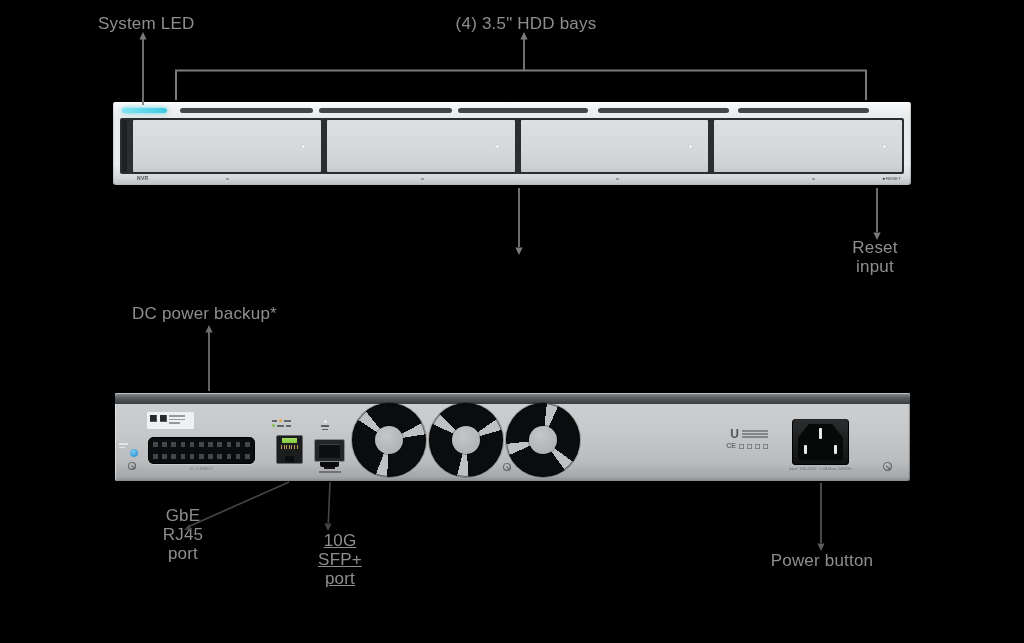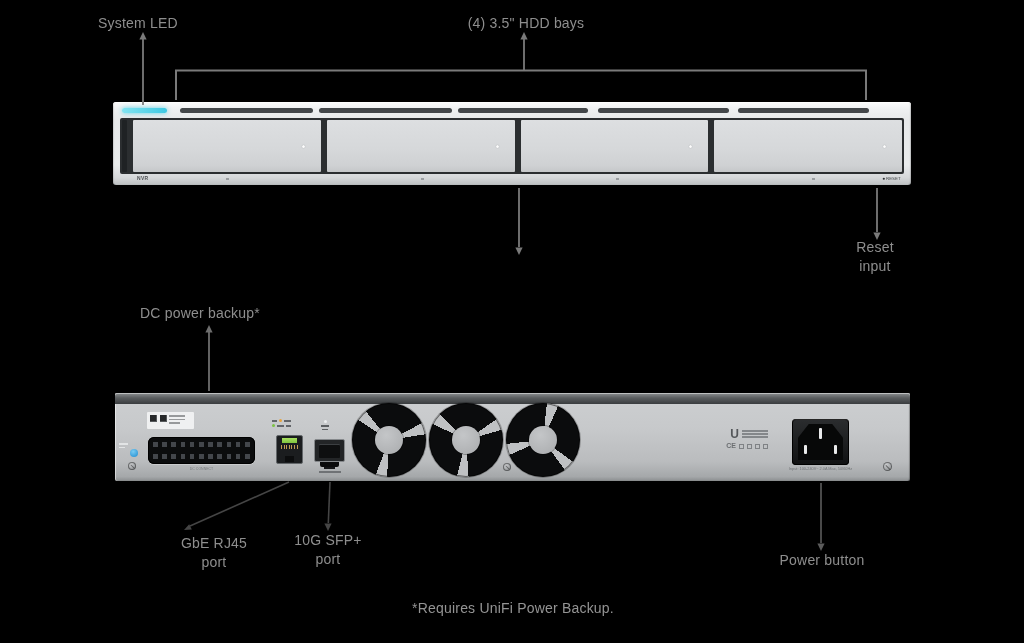--- a/index.html
+++ b/index.html
@@ -1,18 +1,18 @@
 <!DOCTYPE html>
 <html><head>
 <meta charset="utf-8">
 <style>
   html,body{margin:0;padding:0;background:#000;}
   .stage{position:relative;width:1024px;height:643px;background:#000;overflow:hidden;
          font-family:"Liberation Sans",sans-serif;}
-  .callout{position:absolute;color:#8e8e8e;font-size:14px;line-height:19px;letter-spacing:.2px;}
+  .callout{position:absolute;color:#8e8e8e;font-size:17px;line-height:19px;letter-spacing:.2px;}
   .center{text-align:center;}
   svg.lines{position:absolute;left:0;top:0;pointer-events:none;}
 
   
   .front-panel{position:absolute;left:113px;top:102px;width:798px;height:83px;border-radius:3px;
     background:linear-gradient(180deg,#fbfcfc 0,#eef0f1 9%,#e7e9ea 22%,#e9ebec 76%,#d6d8da 91%,#bdc0c2 100%);
     box-shadow:inset 0 1px 0 rgba(255,255,255,.9),inset -1px 0 1px rgba(0,0,0,.18),inset 1px 0 1px rgba(0,0,0,.12);}
   .led-bar{position:absolute;left:9px;top:6px;width:45px;height:5px;border-radius:2.5px;
     background:linear-gradient(90deg,#83e4f1,#3ec8e2);box-shadow:0 0 5px rgba(84,212,232,.9);}
   .vent{position:absolute;top:6px;height:5px;background:#43474a;border-radius:2.5px;}
@@ -142,21 +142,21 @@
         <span class="reset-dot"></span>
         <span>RESET</span>
       </span>
     </div>
   </div>
 
   <div class="callout center" style="left:839px;top:238px;width:72px;">
     <div>Reset</div>
     <div>input</div>
   </div>
-  <div class="callout" style="left:140px;top:304px;">DC power backup*</div>
+  <div class="callout" style="left:132px;top:304px;">DC power backup*</div>
 
   <div class="back-panel">
     <div class="back-top-band"></div>
     <div class="left-marks">
         <i></i>
         <i></i>
       </div>
     <div class="blue-ico"></div>
     <div class="screw" style="left:13px;top:69px;"></div>
     <div class="sticker">
@@ -226,30 +226,29 @@
     <div class="iec">
       <div class="iec-face"></div>
       <div class="iec-pin g"></div>
       <div class="iec-pin l"></div>
       <div class="iec-pin n"></div>
     </div>
     <div class="iec-rating">Input: 100-240V~ 2.0A Max, 50/60Hz</div>
     <div class="screw" style="left:768px;top:69px;width:9px;height:9px;"></div>
   </div>
 
-  <div class="callout center" style="left:143px;top:534px;width:80px;margin-left:31px;">
+  <div class="callout center" style="left:143px;top:506px;width:80px;">
     <div>GbE RJ45</div>
     <div>port</div>
   </div>
-  <div class="callout center" style="left:288px;top:531px;width:80px;">
+  <div class="callout center" style="left:300px;top:531px;width:80px;text-decoration:underline;">
     <div>10G SFP+</div>
     <div>port</div>
   </div>
   <div class="callout center" style="left:762px;top:551px;width:120px;">Power button</div>
-  <div class="callout center" style="left:363px;top:599px;width:300px;color:#949494;">*Requires UniFi Power Backup.</div>
 
   <svg class="lines" width="1024" height="643" viewBox="0 0 1024 643">
     <path d="M143,32 l-3.6,7.6 h7.2 Z" fill="#7a7a7a"></path>
     <line x1="143" y1="39" x2="143" y2="105" stroke="#7a7a7a" stroke-width="1.8"></line>
     <path d="M524,32 l-3.6,7.6 h7.2 Z" fill="#7a7a7a"></path>
     <line x1="524" y1="39" x2="524" y2="70" stroke="#7a7a7a" stroke-width="1.8"></line>
     <polyline points="176,100 176,70.5 866,70.5 866,100" fill="none" stroke="#7a7a7a" stroke-width="2"></polyline>
     <line x1="519" y1="188" x2="519" y2="247" stroke="#7a7a7a" stroke-width="1.8"></line>
     <path d="M519,255 l-3.6,-7.6 h7.2 Z" fill="#7a7a7a"></path>
     <line x1="877" y1="188" x2="877" y2="232" stroke="#7a7a7a" stroke-width="1.8"></line>

